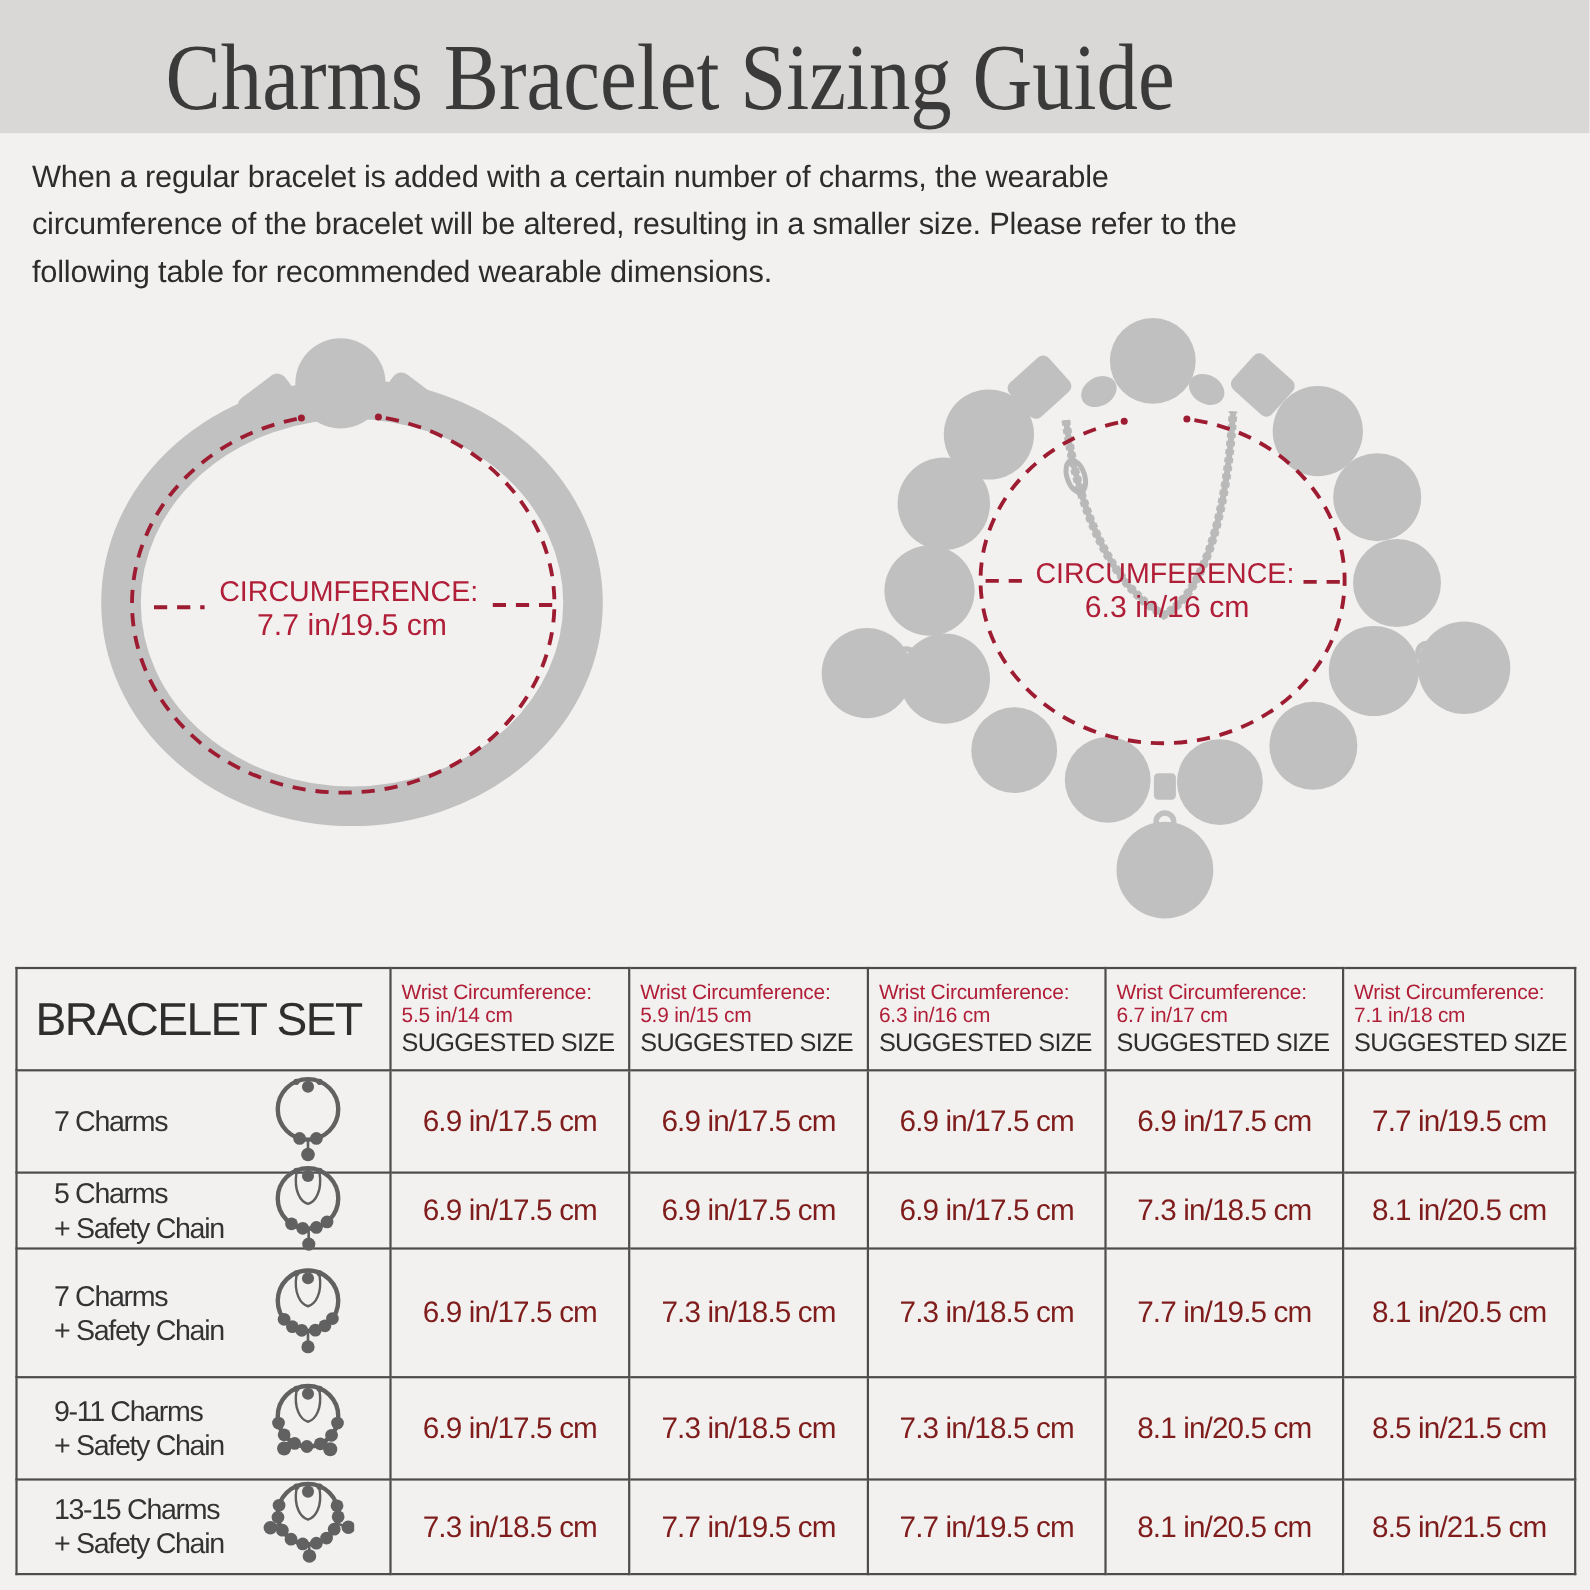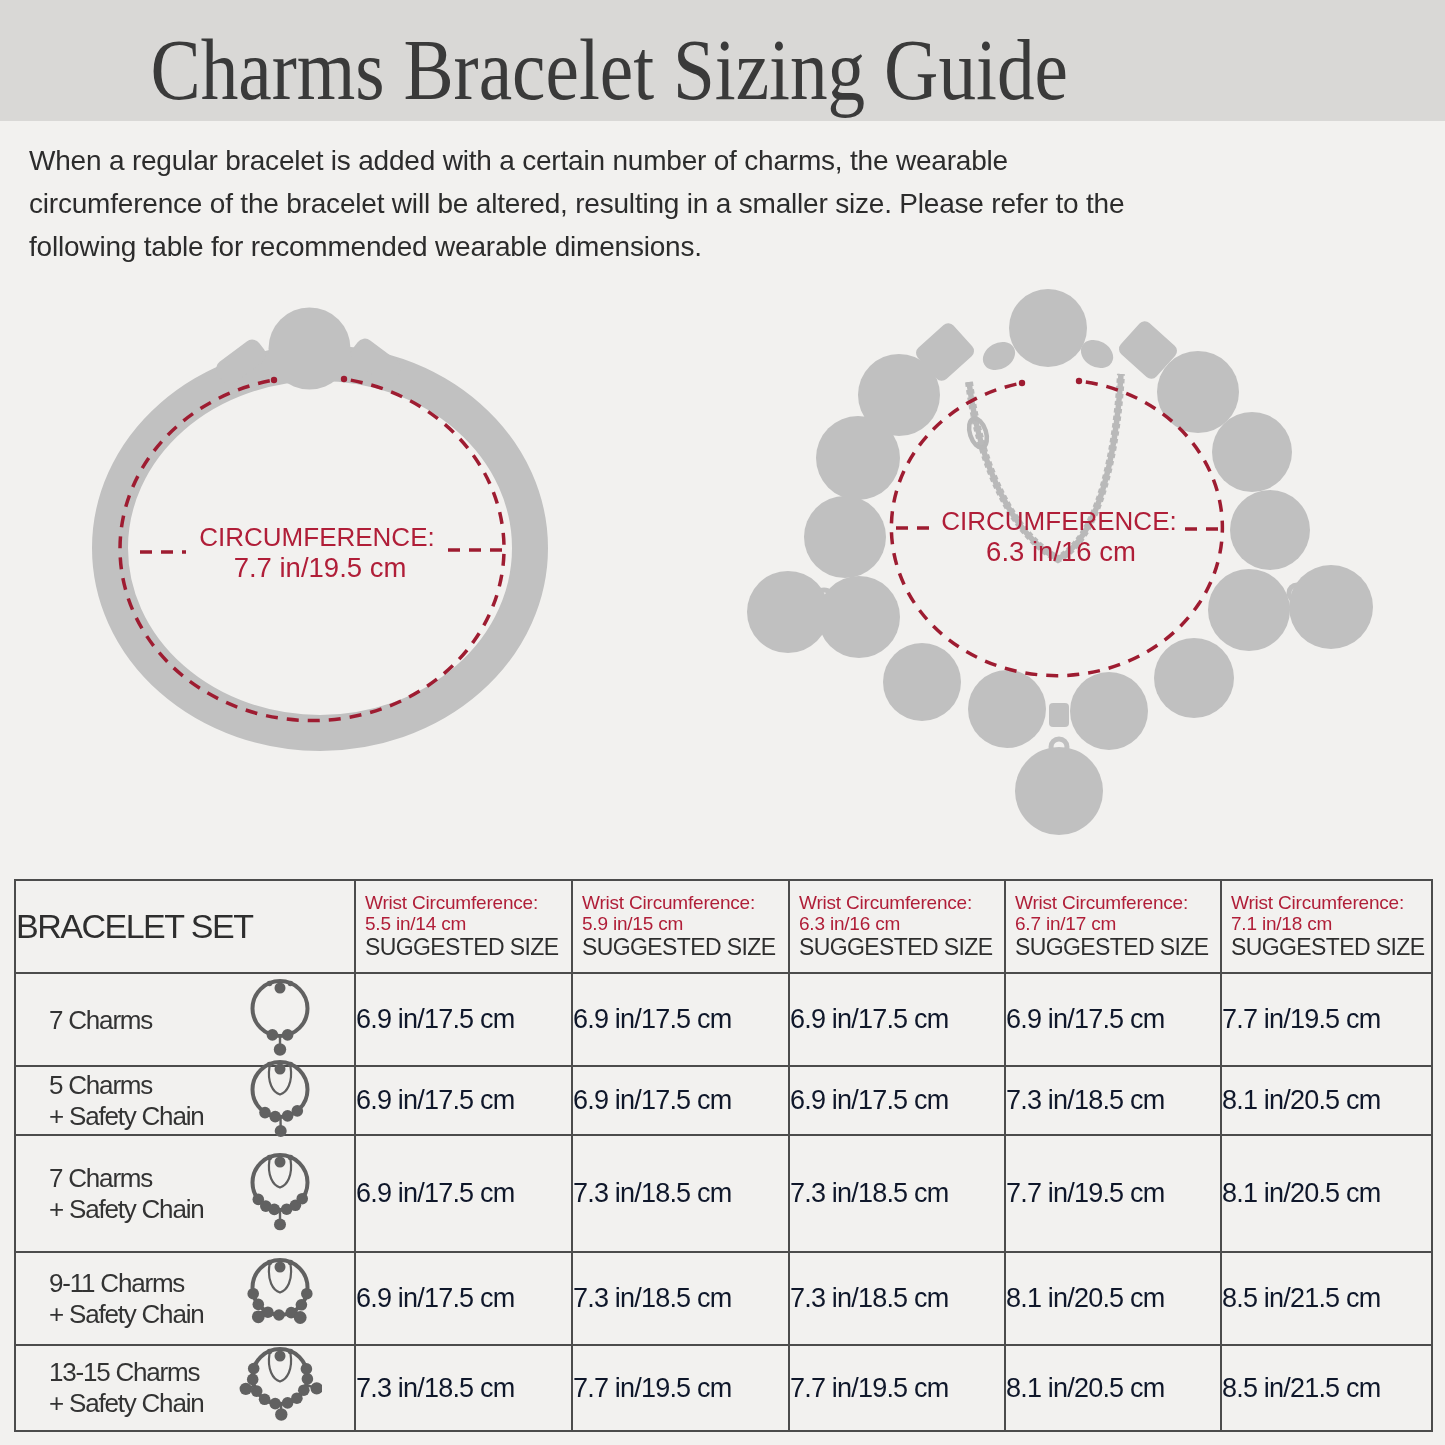--- a/index.html
+++ b/index.html
@@ -9,25 +9,25 @@
 .title{position:absolute;left:0;top:10px;width:1219px;text-align:center;
   font-family:"Liberation Serif", serif;font-size:86px;line-height:96px;color:#3a3a3a;white-space:nowrap;margin-top:12px;}
 .title span{display:inline-block;transform:scaleX(0.875);transform-origin:50% 50%;}
 .para{position:absolute;left:29px;top:139px;font-size:28px;line-height:43px;color:#2c2c2c;
   letter-spacing:-0.2px;white-space:nowrap;}
 svg{position:absolute;left:0;top:0;}
 
 .tbl{position:absolute;left:14px;top:879px;width:1417px;height:552px;
   border-collapse:collapse;table-layout:fixed;color:#333;}
 .tbl td{border:2px solid #4c4c4c;padding:0;vertical-align:middle;}
-td.hdr1{text-align:left;font-size:34px;letter-spacing:-1.5px;color:#2e2e2e;padding-right:9px;}
+td.hdr1{text-align:center;font-size:42px;letter-spacing:-1.5px;color:#2e2e2e;padding-right:9px;}
 td.hdr{padding-left:9px;vertical-align:middle;margin-top:32px;}
 .wc{color:#b01e38;font-size:19px;line-height:21px;letter-spacing:-0.2px;}
 .ss{color:#2e2e2e;font-size:23px;line-height:27px;letter-spacing:-0.6px;}
-td.val{text-align:left;font-size:27px;letter-spacing:-0.8px;color:#0f172a;}
+td.val{text-align:center;font-size:27px;letter-spacing:-0.8px;color:#7f1d1d;}
 td.lbl{font-size:26px;letter-spacing:-1.2px;color:#333;position:relative;}
 .lblin{position:absolute;left:33px;top:50%;transform:translateY(-50%);line-height:31px;}
 .icon{position:absolute;left:222px;top:calc(50% - 4px);transform:translateY(-50%);}
 </style>
 </head>
 <body>
 <div class="banner"></div>
 <div class="title"><span>Charms Bracelet Sizing Guide</span></div>
 <div class="para">When a regular bracelet is added with a certain number of charms, the wearable<br>circumference of the bracelet will be altered, resulting in a smaller size. Please refer to the<br>following table for recommended wearable dimensions.</div>
 

